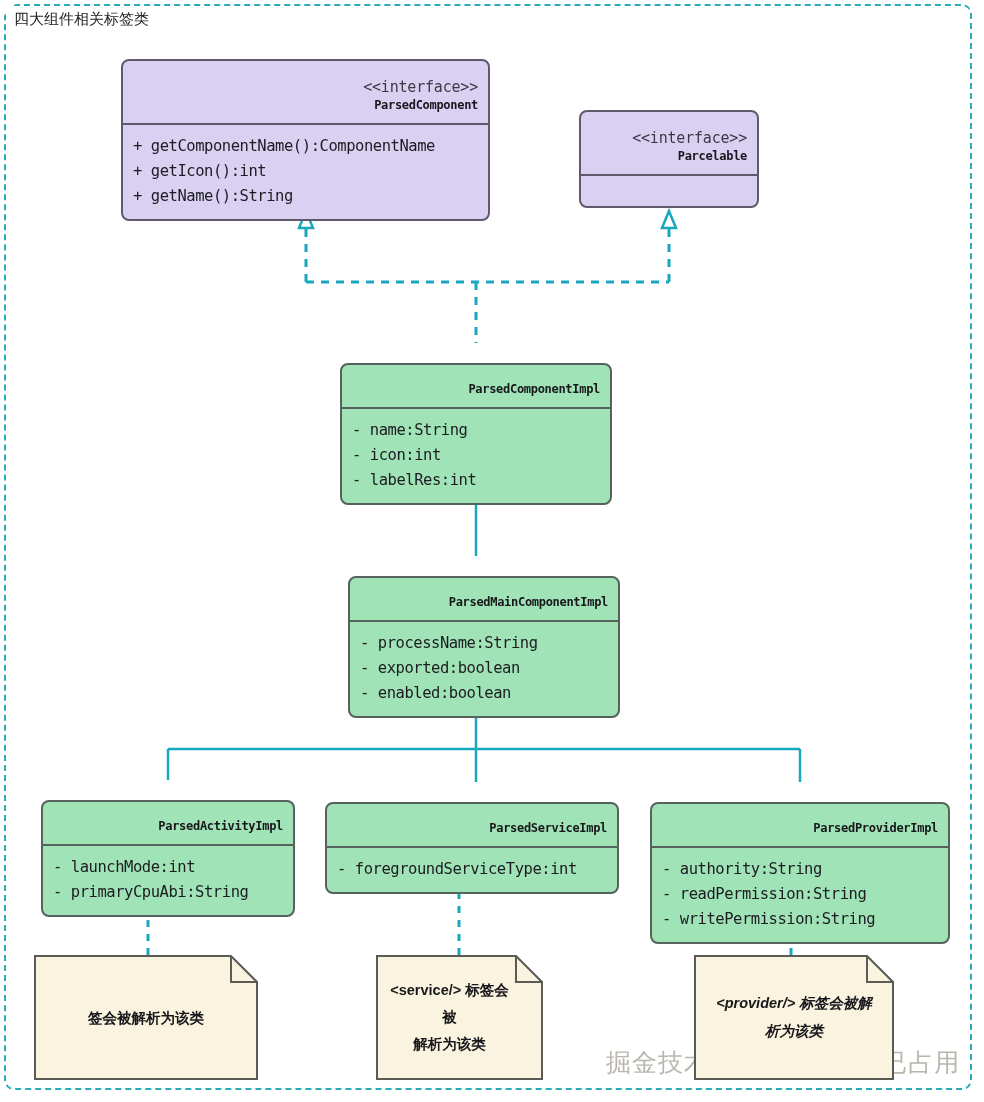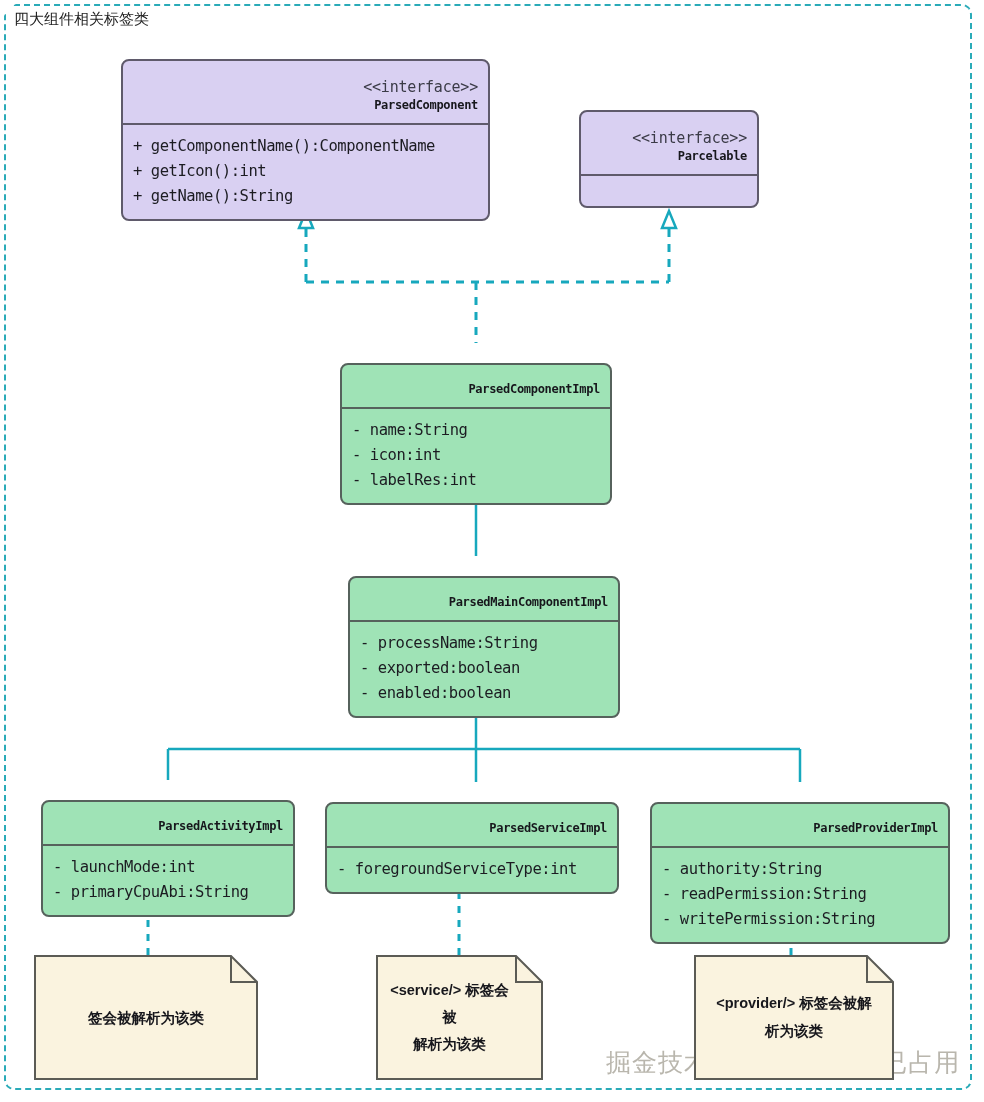--- a/index.html
+++ b/index.html
@@ -292,21 +292,21 @@
     <svg width="167" height="125" viewBox="0 0 167 125" xmlns="http://www.w3.org/2000/svg">
       <path d="M 1 1 L 140 1 L 166 27 L 166 124 L 1 124 Z" fill="#faf3df" stroke="#5b5b55" stroke-width="2" stroke-linejoin="miter"></path>
       <path d="M 140 1 L 140 27 L 166 27" fill="none" stroke="#5b5b55" stroke-width="2"></path>
     </svg>
     <div class="ntext">
       <span class="l1">&lt;service/&gt; 标签会被</span>
       <span class="l2">解析为该类</span>
     </div>
   </div>
 
-  <div class="note" style="left:694px; top:955px; width:200px; height:125px;">
+  <div class="note" style="left:694px; top:955px; width:200px; height:125px;font-style:italic;">
     <svg width="200" height="125" viewBox="0 0 200 125" xmlns="http://www.w3.org/2000/svg">
       <path d="M 1 1 L 173 1 L 199 27 L 199 124 L 1 124 Z" fill="#faf3df" stroke="#5b5b55" stroke-width="2" stroke-linejoin="miter"></path>
       <path d="M 173 1 L 173 27 L 199 27" fill="none" stroke="#5b5b55" stroke-width="2"></path>
     </svg>
     <div class="ntext">
       <span class="l1">&lt;provider/&gt; 标签会被解</span>
       <span class="l2">析为该类</span>
     </div>
   </div>
 

